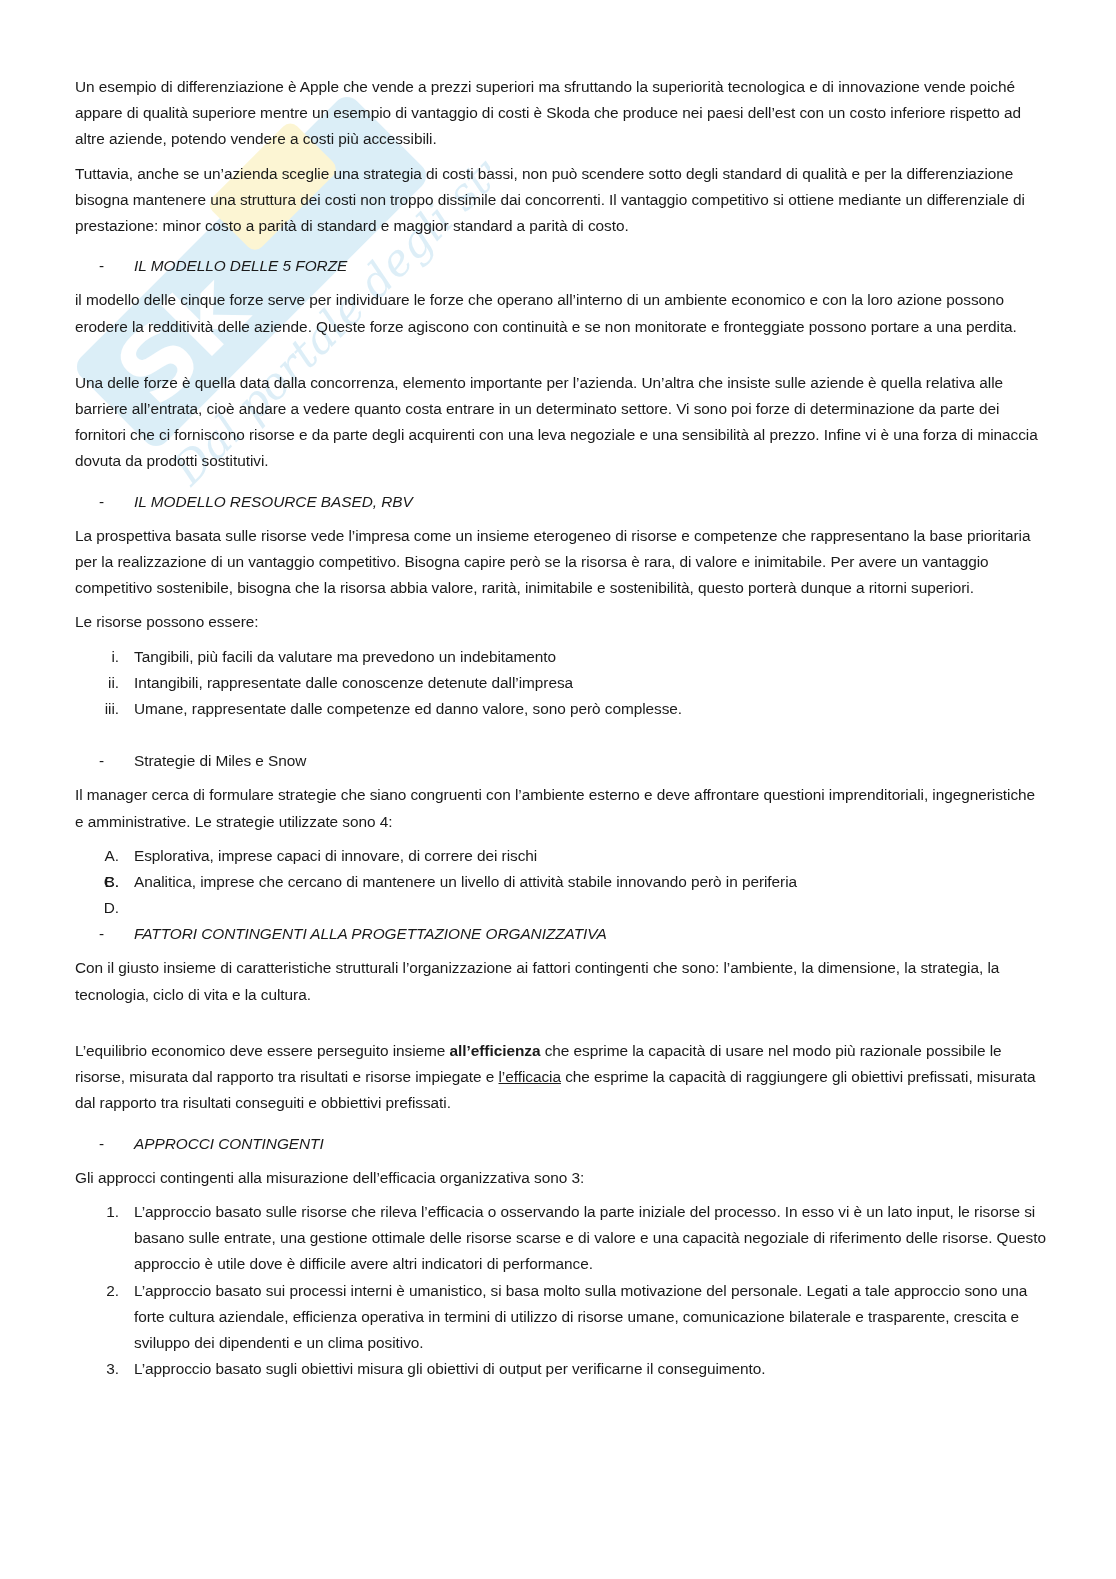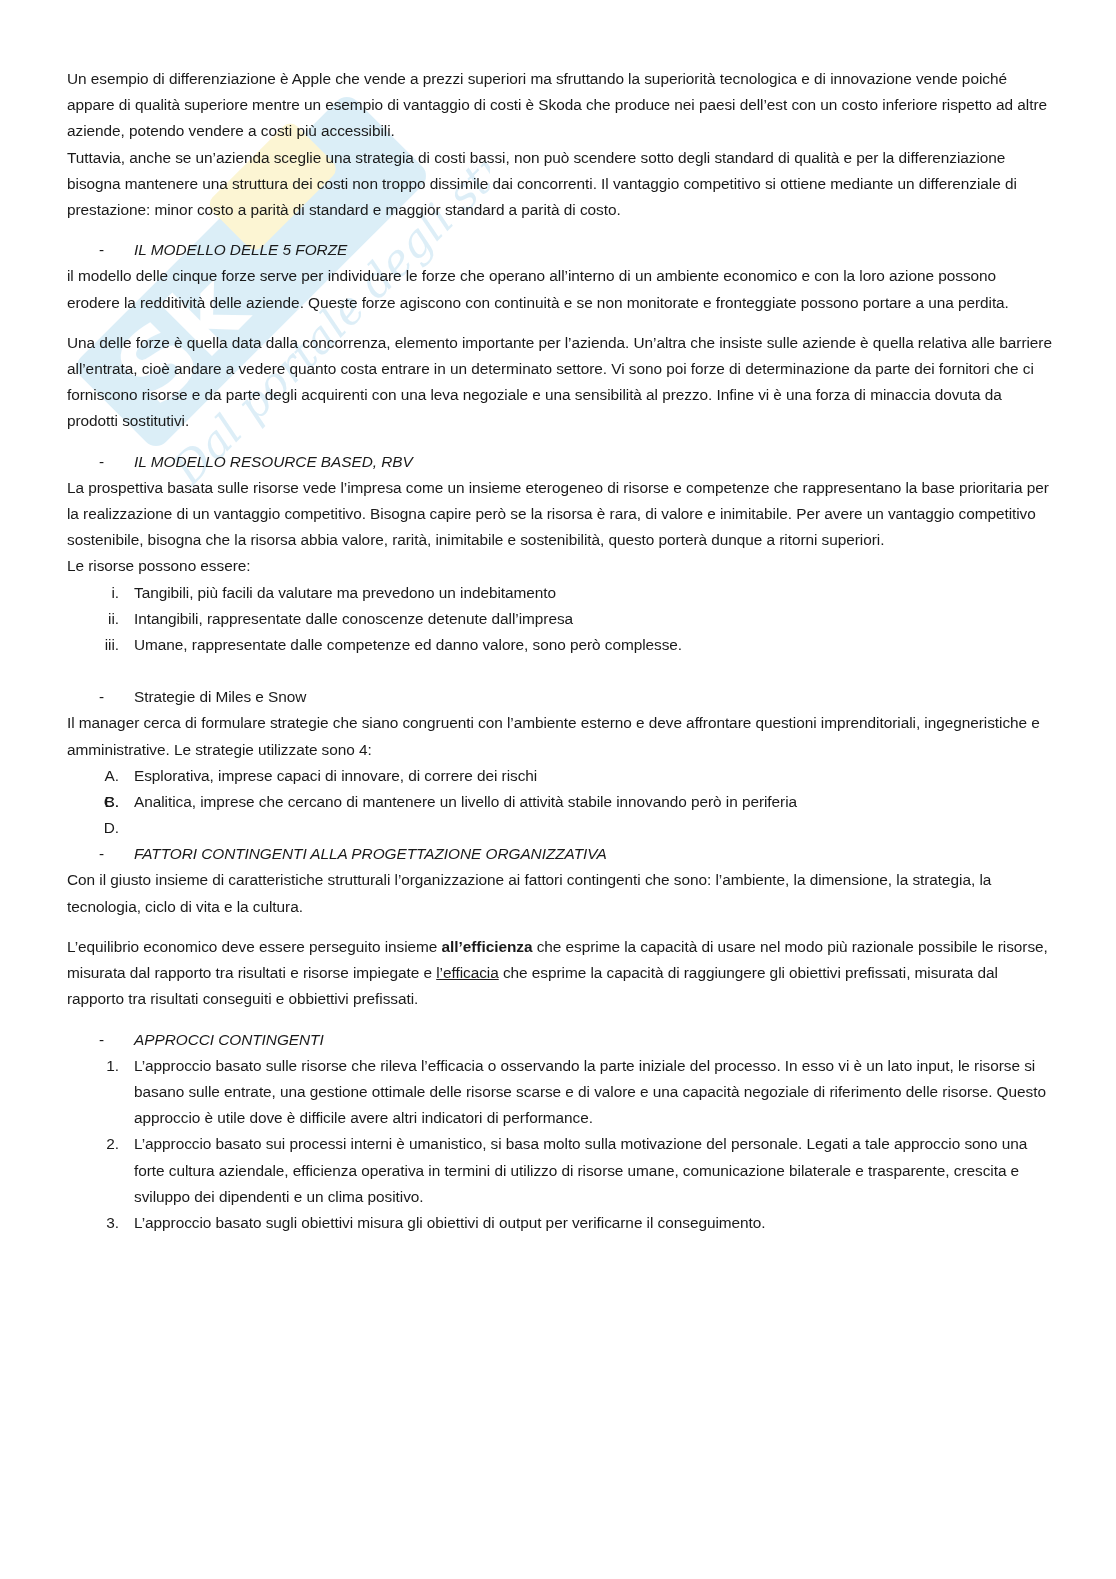--- a/index.html
+++ b/index.html
@@ -10,21 +10,21 @@
     }
     .watermark {
       position: absolute; left: 20px; top: 40px; width: 470px; height: 470px;
       pointer-events: none; z-index: 0;
     }
     .page {
       position: absolute; left: 67px; top: 66px; width: 985px; z-index: 1;
       font-size: 15.4px; line-height: 26.2px;
       letter-spacing: -0.05px;
     }
-    p { margin: 0; }
+    p { margin: 8px; }
     .gap { height: 14px; }
     .heading {
       position: relative; padding-left: 67px; margin-top: 14px;
     }
     .heading .dash { position: absolute; left: 32px; }
     .heading.italic .htext { font-style: italic; }
     .list { margin: 0; padding: 0; list-style: none; }
     .list li { position: relative; padding-left: 67px; }
     .list li .marker { position: absolute; right: calc(100% - 52px); text-align: right; white-space: nowrap; }
     b { font-weight: bold; }
@@ -88,20 +88,21 @@
     <span class="htext">FATTORI CONTINGENTI ALLA PROGETTAZIONE ORGANIZZATIVA</span>
   </div>
   <p>Con il giusto insieme di caratteristiche strutturali l’organizzazione ai fattori contingenti che sono: l’ambiente, la dimensione, la strategia, la tecnologia, ciclo di vita e la cultura.</p>
   <div class="gap"></div>
   <p><span>L’equilibrio economico deve essere perseguito insieme </span><b>all’efficienza</b><span> che esprime la capacità di usare nel modo più razionale possibile le risorse, misurata dal rapporto tra risultati e risorse impiegate e </span><u>l’efficacia</u><span> che esprime la capacità di raggiungere gli obiettivi prefissati, misurata dal rapporto tra risultati conseguiti e obbiettivi prefissati.</span></p>
 
   <div class="heading italic">
     <span class="dash">-</span>
     <span class="htext">APPROCCI CONTINGENTI</span>
   </div>
+  <p>Gli approcci contingenti alla misurazione dell’efficacia organizzativa sono 3:</p>
   <ul class="list">
     <li><span class="marker">1.</span><span>L’approccio basato sulle risorse che rileva l’efficacia o osservando la parte iniziale del processo. In esso vi è un lato input, le risorse si basano sulle entrate, una gestione ottimale delle risorse scarse e di valore e una capacità negoziale di riferimento delle risorse. Questo approccio è utile dove è difficile avere altri indicatori di performance.</span></li>
     <li><span class="marker">2.</span><span>L’approccio basato sui processi interni è umanistico, si basa molto sulla motivazione del personale. Legati a tale approccio sono una forte cultura aziendale, efficienza operativa in termini di utilizzo di risorse umane, comunicazione bilaterale e trasparente, crescita e sviluppo dei dipendenti e un clima positivo.</span></li>
     <li><span class="marker">3.</span><span>L’approccio basato sugli obiettivi misura gli obiettivi di output per verificarne il conseguimento.</span></li>
   </ul>
   <div class="gap"></div>
 
 </div>
 
 </body></html>

